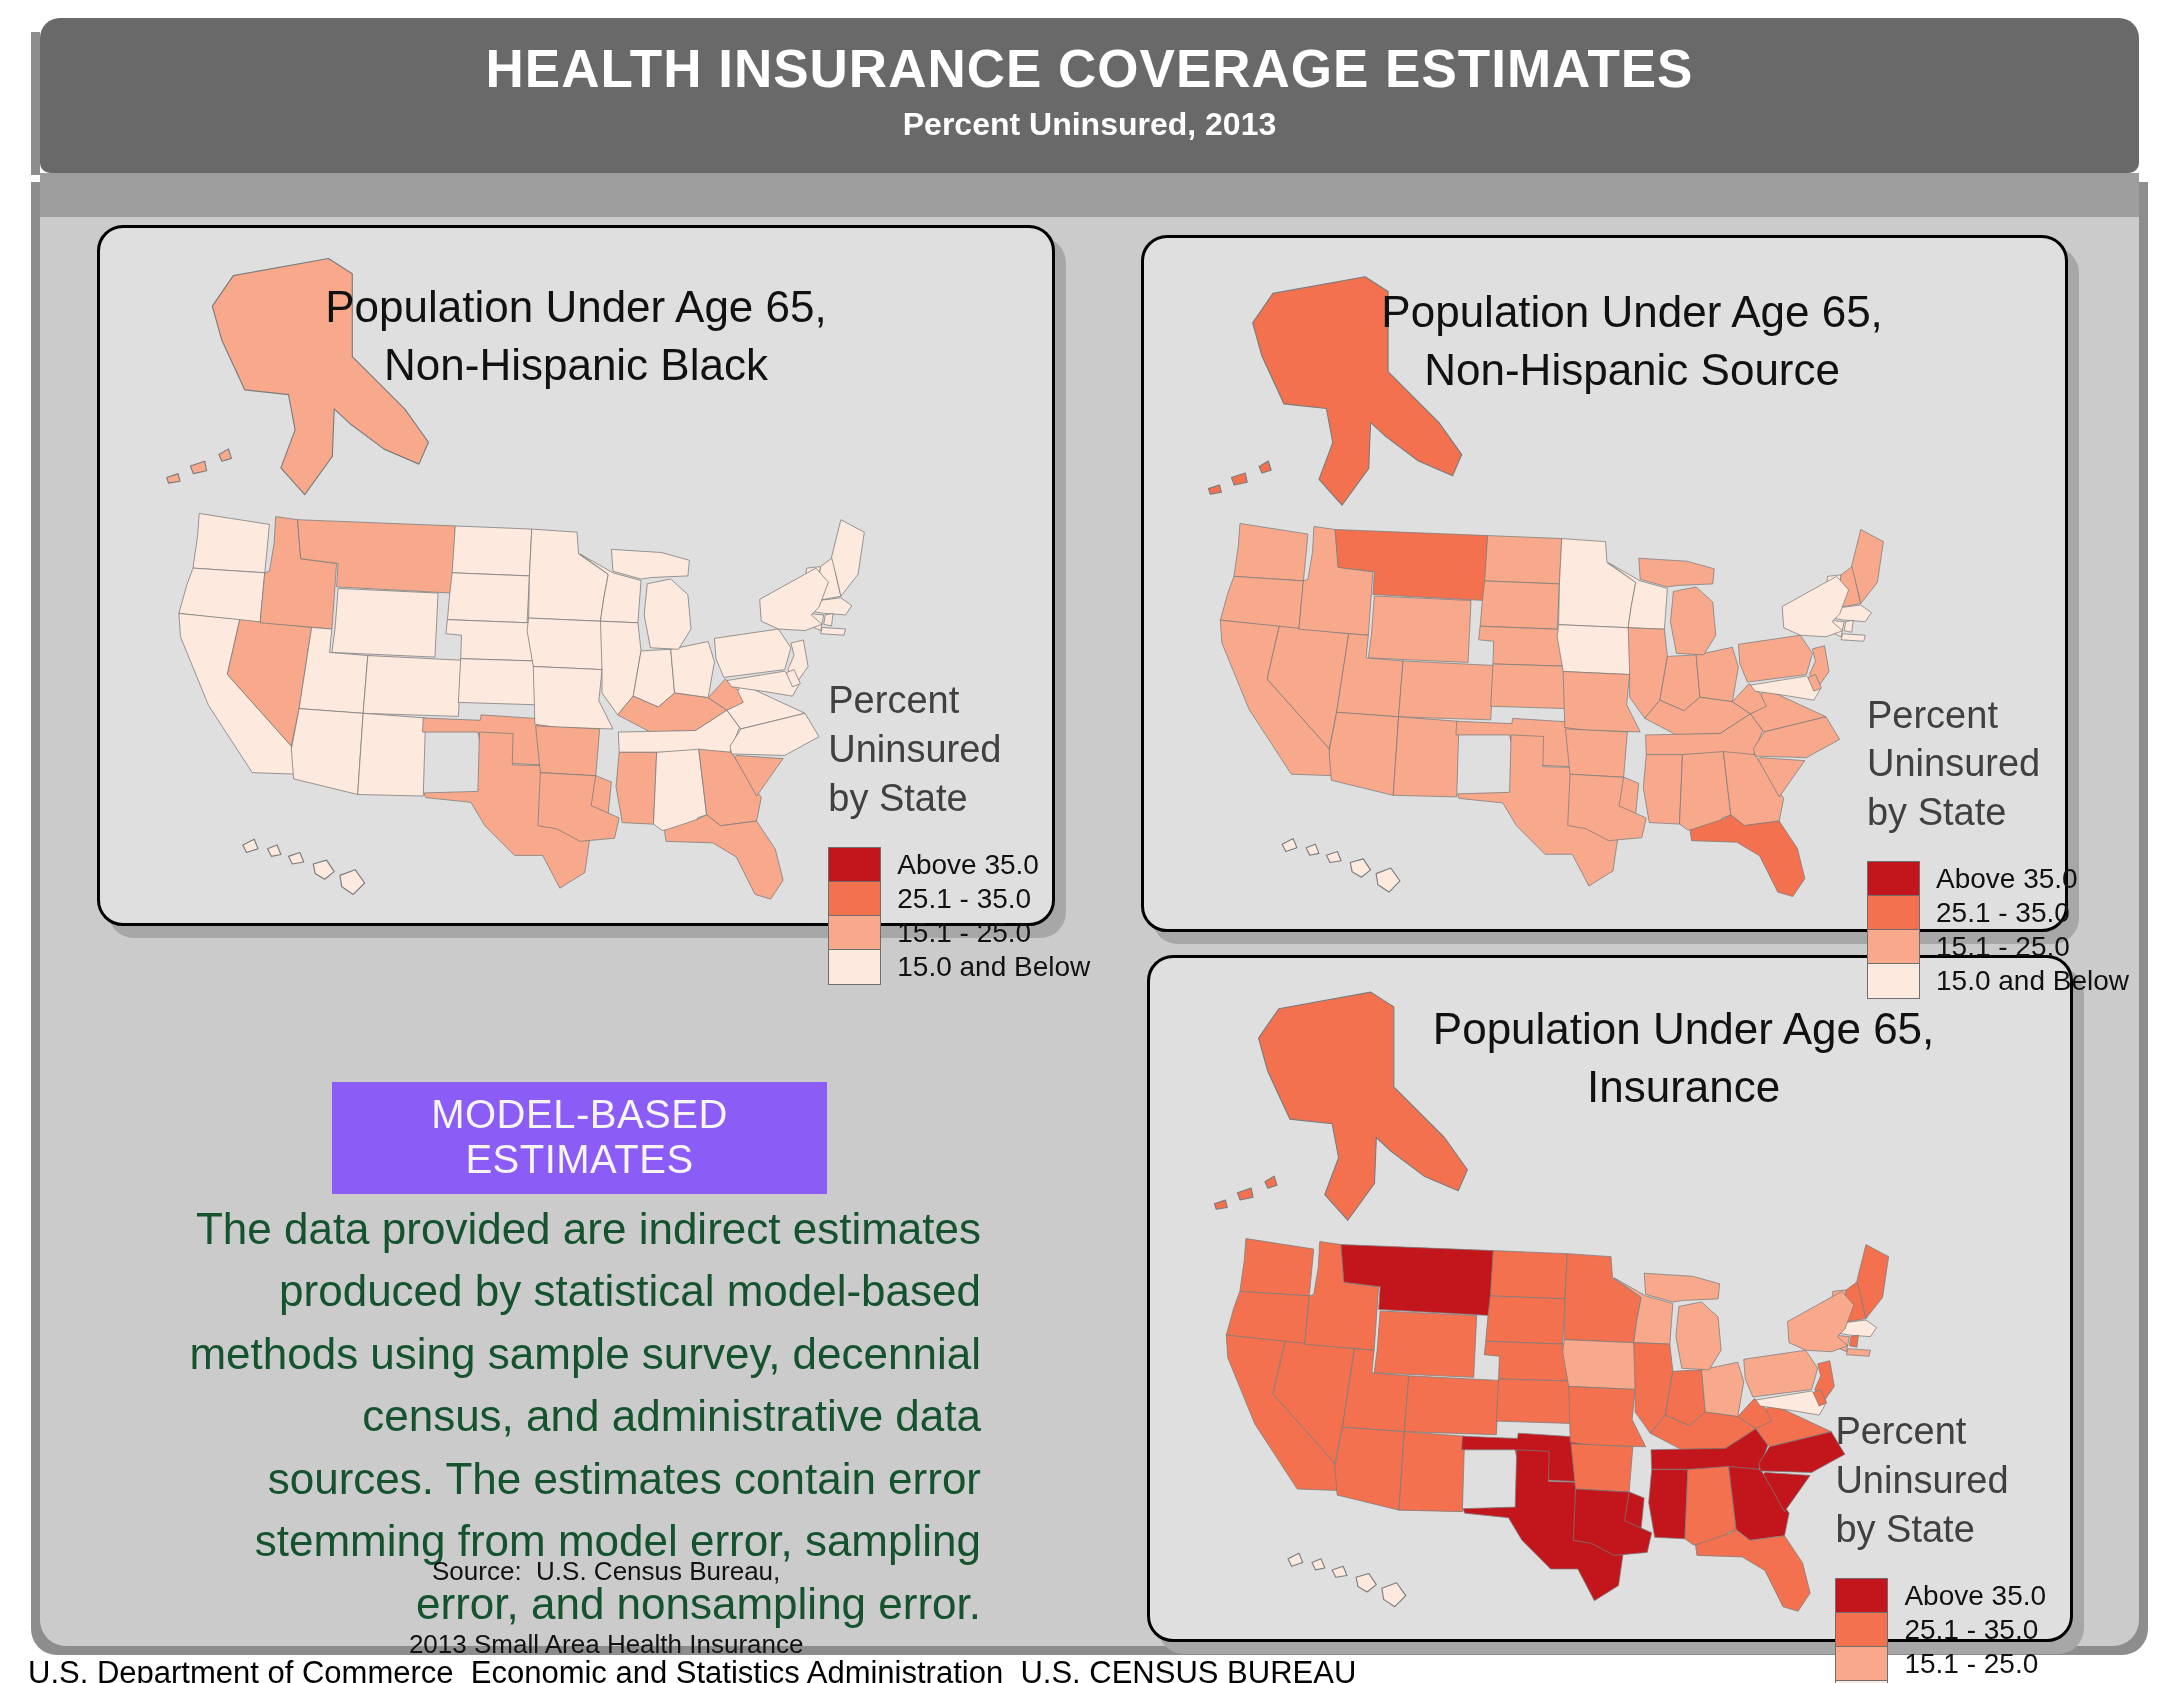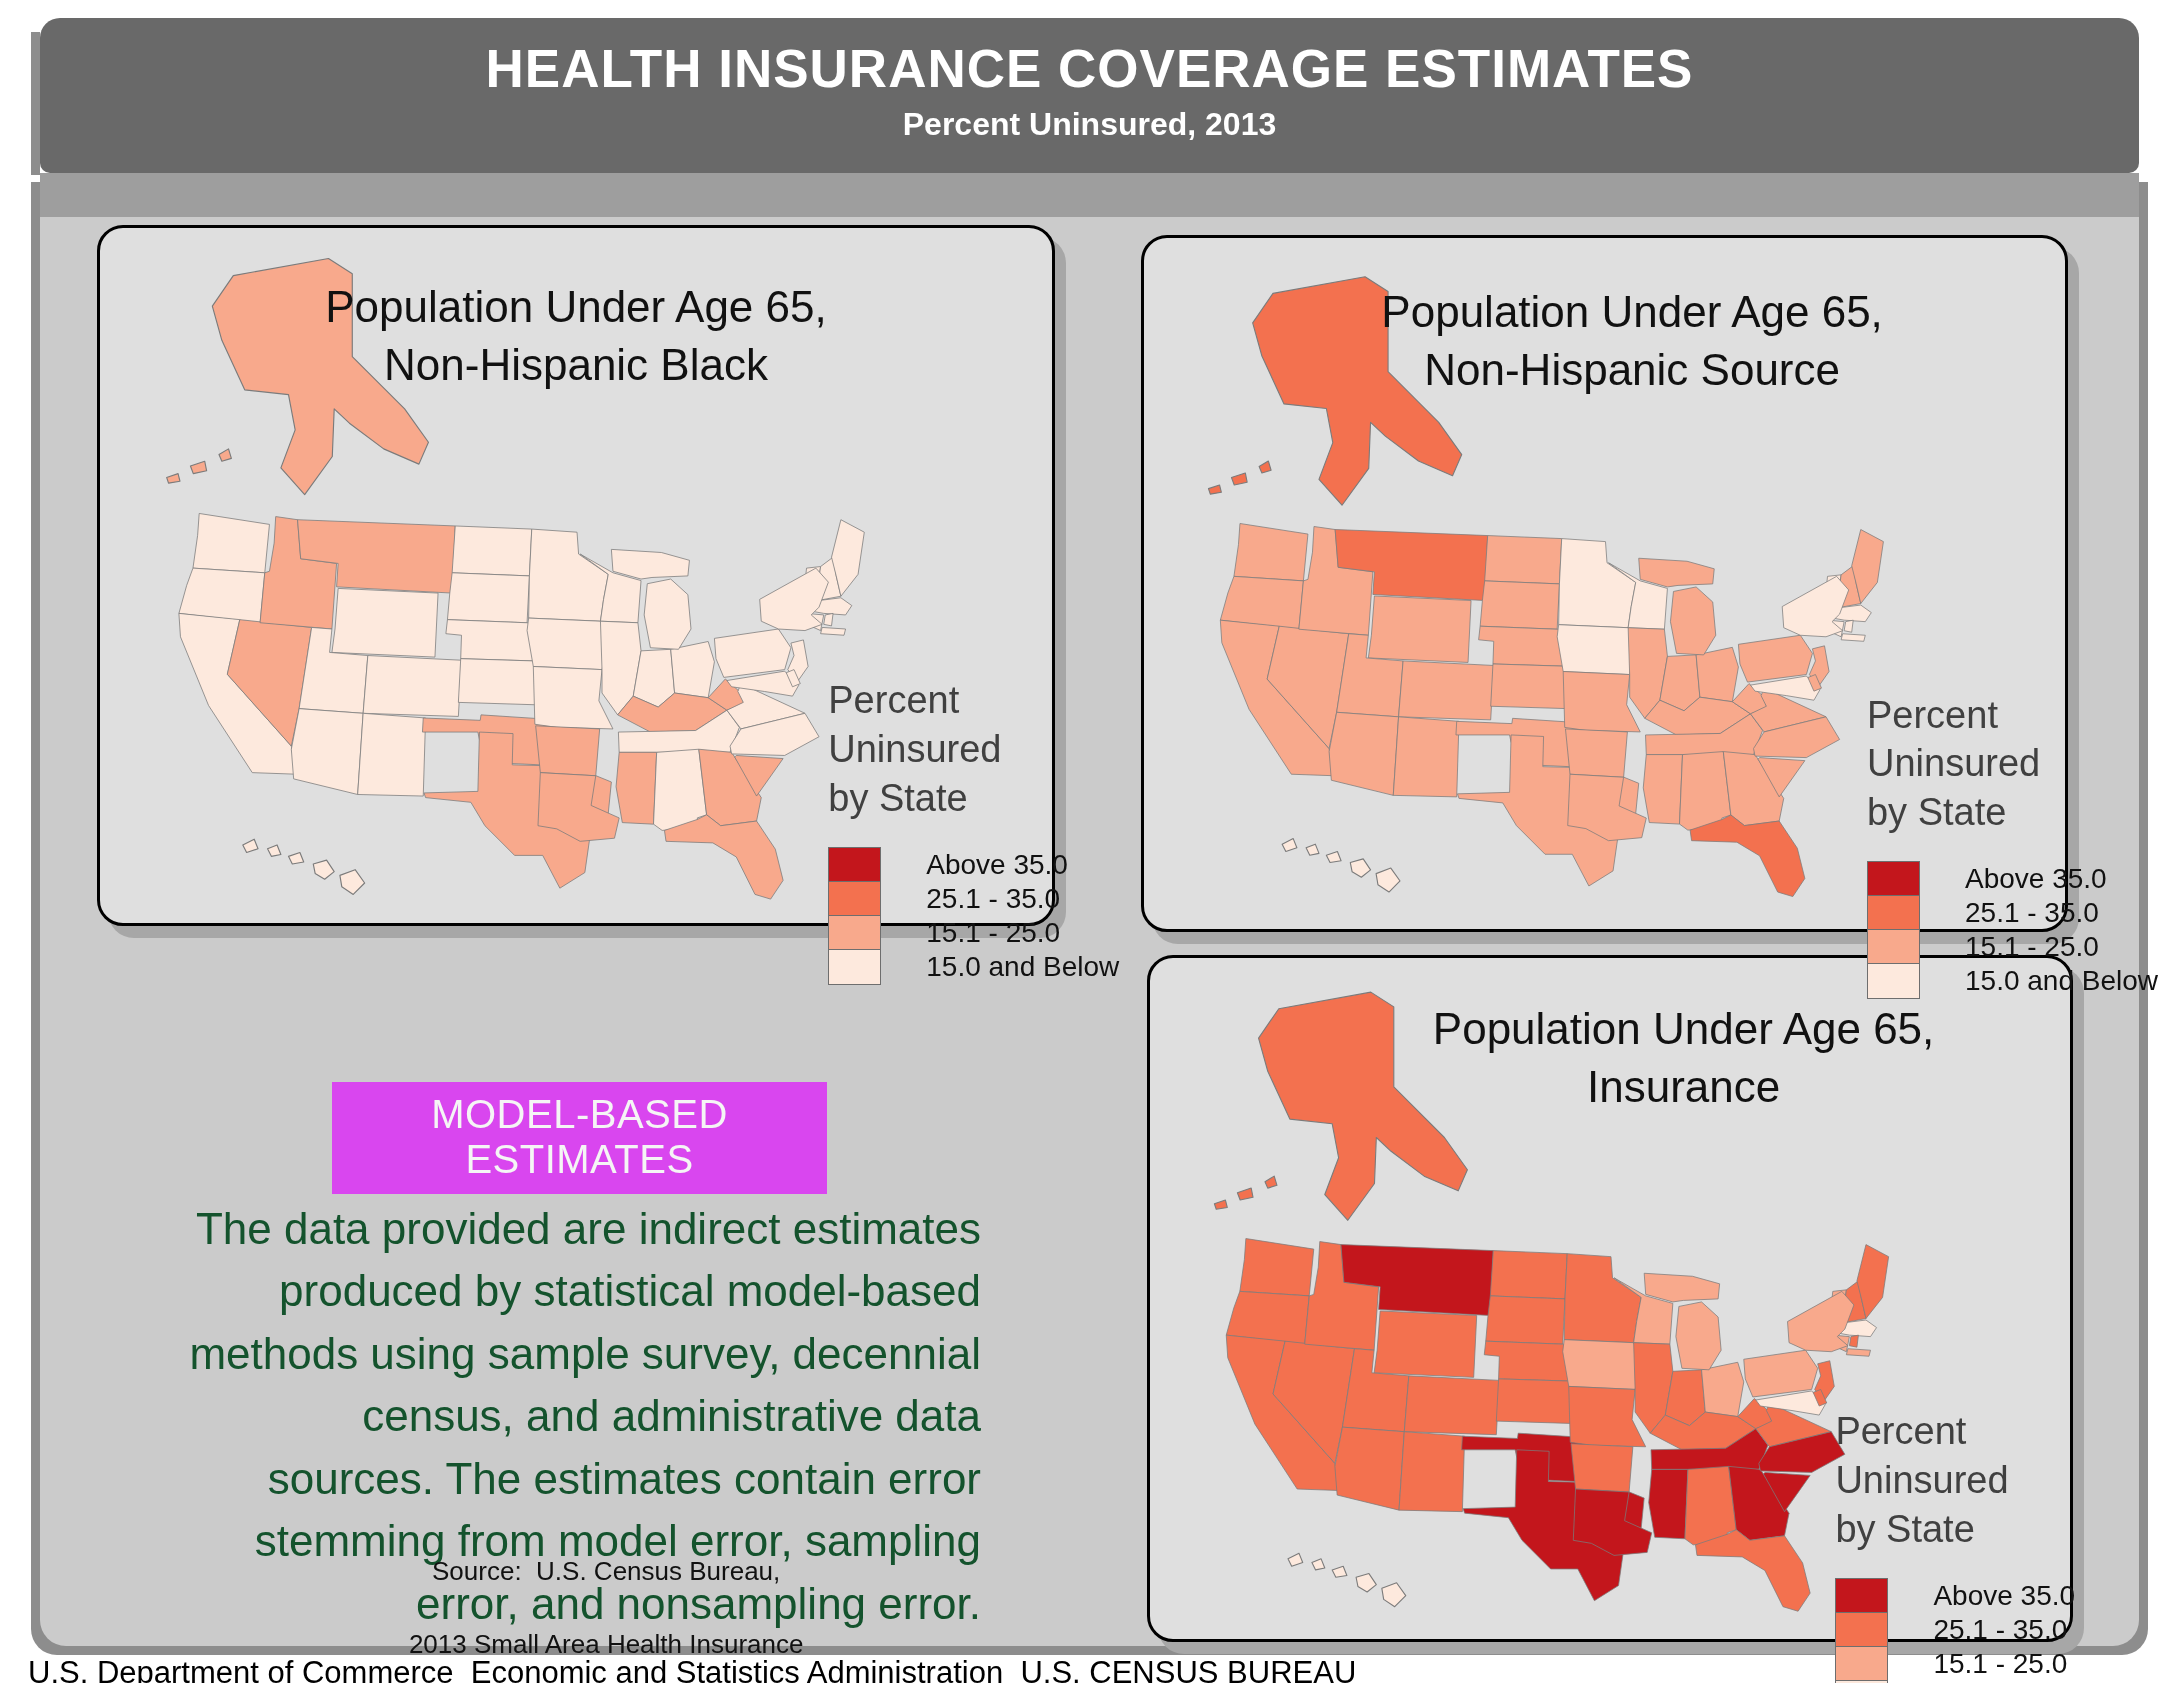--- a/index.html
+++ b/index.html
@@ -27,27 +27,27 @@
   .panel-3{left:1107px;top:782px;width:920px;height:681px;}
   .panel svg{position:absolute;left:0;top:0;width:100%;height:100%;}
   .panel-title{position:absolute;top:6.5%;left:10%;width:86%;text-align:center;
     font-size:44px;line-height:1.32;color:#111111;z-index:2;}
   .panel-1 .panel-title{left:2%;width:96%;top:7.2%;}
   .panel-3 .panel-title{left:16%;width:84%;top:6.2%;}
 
   
   .legend{position:absolute;z-index:3;}
   .legend-title{font-size:38px;color:#404040;line-height:1.28;margin-bottom:26px;}
-  .legend-row{display:flex;align-items:center;height:34px;gap:29px;}
+  .legend-row{display:flex;align-items:center;height:34px;}
   .legend-swatch{width:51px;height:34px;border:1px solid #6e6e6e;margin-top:-1px;flex:0 0 auto;}
   .legend-label{font-size:28px;color:#111111;margin-left:16px;white-space:nowrap;}
 
   
   .notes-heading{position:absolute;left:292px;top:909px;width:495px;text-align:center;
-    background:#d946ef;color:#f5f5f5;font-size:40px;padding:10px 0 12px 0;letter-spacing:0.5px;}
+    background:#8b5cf6;color:#f5f5f5;font-size:40px;padding:10px 0 12px 0;letter-spacing:0.5px;}
   .notes-body{position:absolute;left:149px;top:1025px;width:792px;text-align:right;
     font-size:44px;line-height:1.42;color:#14532d;}
   .notes-source{position:absolute;left:188px;top:1344px;width:713px;text-align:center;
     font-size:26px;line-height:1.4;color:#111111;white-space:pre;}
 
   .footer{position:absolute;left:28px;top:1655px;font-size:31px;color:#000000;white-space:pre;}
 </style>
 </head>
 <body>
 

